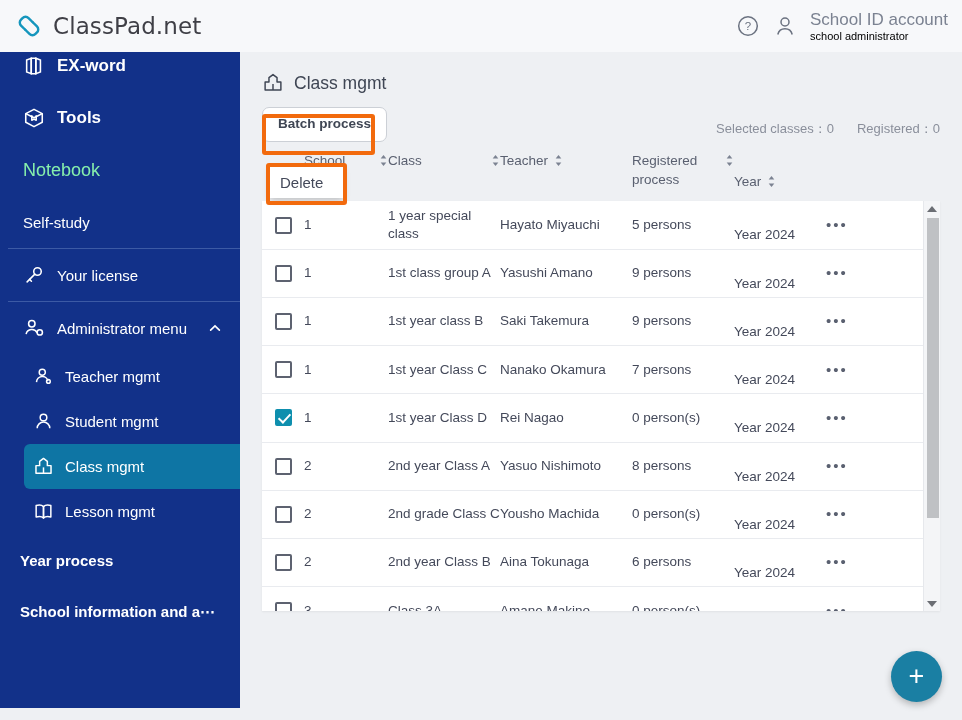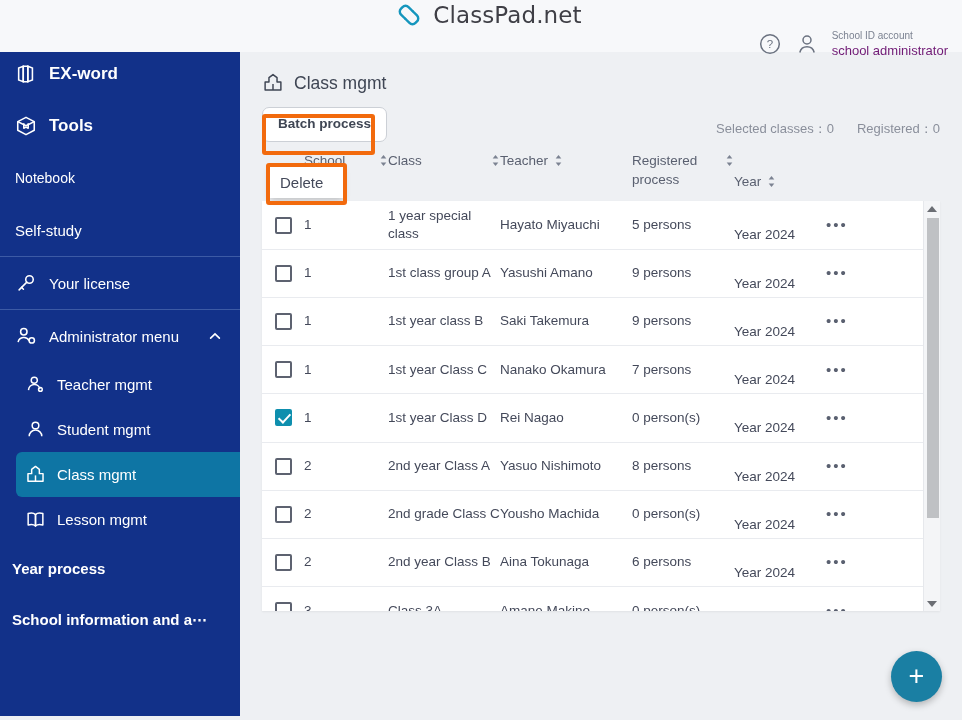--- a/index.html
+++ b/index.html
@@ -10,54 +10,54 @@
     overflow: hidden;
   }
   #app { position: relative; width: 962px; height: 720px; }
 
   
   .topbar {
     position: absolute; left: 0; top: 0; width: 962px; height: 52px;
     background: #f7f8fa;
     display: flex; align-items: center;
     z-index: 5;
-    flex-direction: column;
   }
   .brand { display: flex; align-items: center; padding-left: 14px; gap: 9px; }
   .brand-mark { width: 30px; height: 30px; flex: none; }
   .brand-name {
     font-size: 23px; color: #3f3f46; letter-spacing: .1px;
     font-family: "DejaVu Sans", sans-serif; font-weight: 400;
   }
   .topright {
     margin-left: auto; display: flex; align-items: center;
     gap: 13px; padding-right: 14px;
   }
   .help-icon { width: 24px; height: 24px; flex: none; }
   .person-icon { width: 24px; height: 24px; flex: none; }
   .acct { line-height: 1.25; text-align: left; }
-  .acct-sub { font-size: 10px; color: #7b8291; }
-  .acct-main { font-size: 13px; color: #701a75; }
+  .acct-sub { font-size: 17px; color: #7b8291; }
+  .acct-main { font-size: 11px; color: #000000; }
 
   
   .sidebar {
-    position: absolute; left: 0; top: 48px; width: 240px; height: 668px;
+    position: absolute; left: 0; top: 40px; width: 240px; height: 668px;
     background: #123189;
     color: #fff;
     overflow: hidden;
+    padding-left: 8px;
   }
   .sb-divider { height: 1px; background: #3c5aa5; margin: 0; }
   .sb-row {
     display: flex; align-items: center; gap: 12px;
     height: 52px; padding-left: 15px; position: relative;
   }
   .sb-row.big .sb-label { font-size: 17px; font-weight: bold; color: #fff; }
   .sb-row .sb-ico { width: 22px; height: 22px; flex: none; display:block; }
   .sb-label { font-size: 15px; color: #ffffff; white-space: nowrap; }
-  .sb-label.muted { color: #ffffff; font-size: 14px; }
+  .sb-label.muted { color: #86efac; font-size: 18px; }
   .sb-row.plain { padding-left: 12px; }
   .sb-row.plain .sb-label { font-size: 15px; font-weight: bold; }
 
   .sb-sub {
     display: flex; align-items: center; gap: 11px;
     height: 45px; margin: 0 0 0 16px; padding-left: 9px;
     border-radius: 6px 0 0 6px;
   }
   .sb-sub .sb-ico { width: 21px; height: 21px; flex: none; }
   .sb-sub .sb-label { font-size: 15px; }

